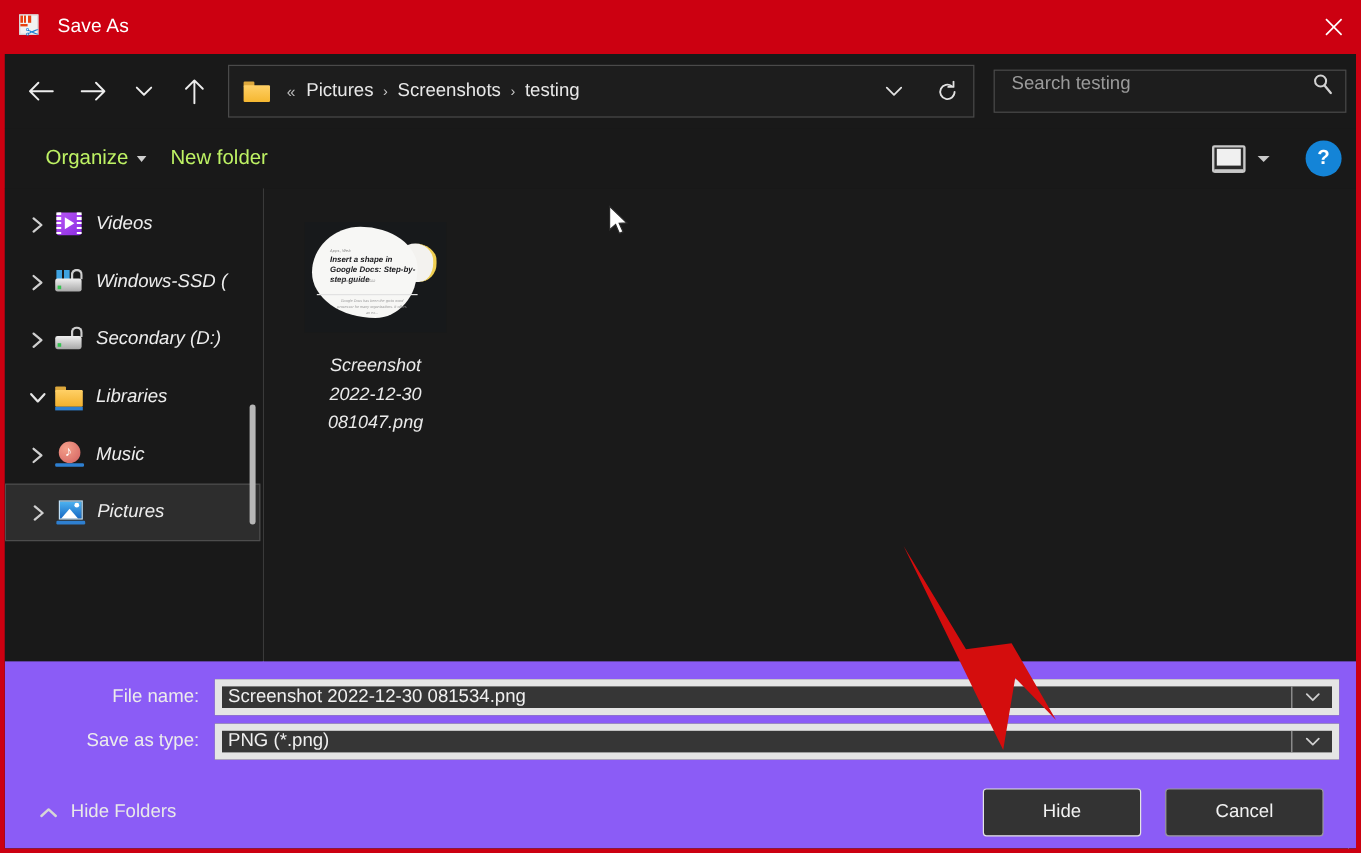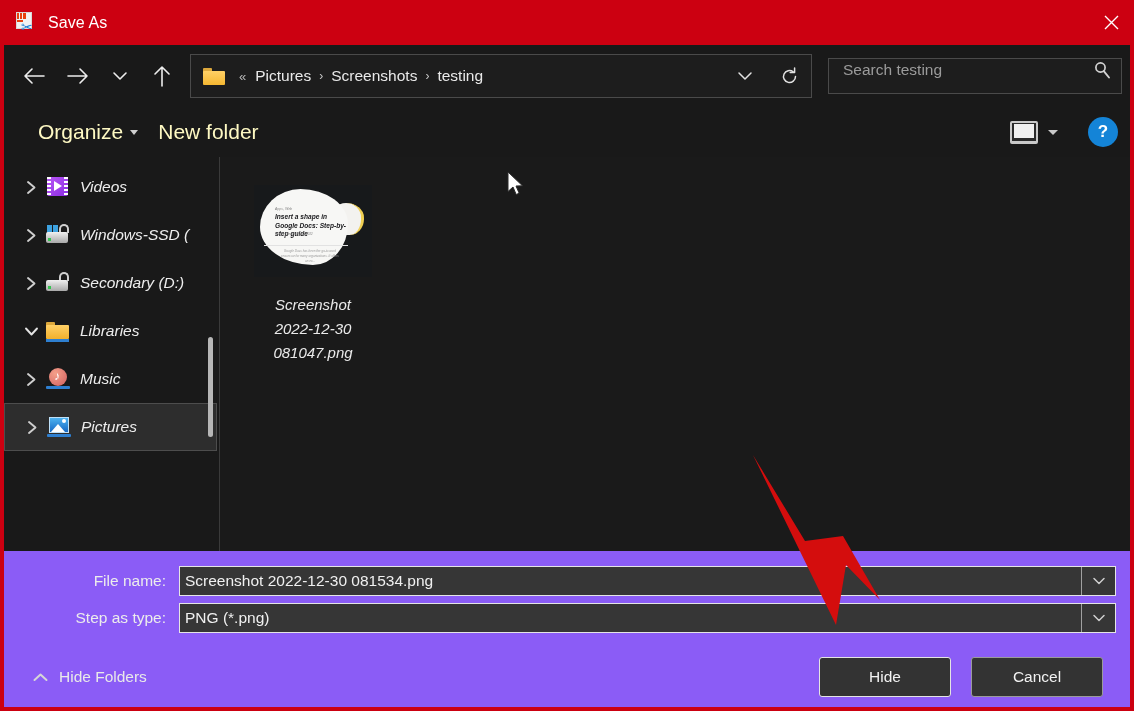--- a/index.html
+++ b/index.html
@@ -133,21 +133,21 @@
   .search-icon { color: #d2d2d2; flex: 0 0 auto; display: flex; }
   
   .toolbar {
     height: 50px; flex: 0 0 50px;
     background: #191919;
     display: flex; align-items: center;
     padding: 0 12px 0 24px;
   }
   .tb-item {
     display: flex; align-items: center; gap: 7px;
-    color: #fef9c3; font-size: 21px;
+    color: #bef264; font-size: 17px;
     padding: 5px 10px; cursor: pointer;
   }
   .tb-caret {
     width: 0; height: 0; border-left: 4.5px solid transparent;
     border-right: 4.5px solid transparent; border-top: 5px solid #cfcfcf;
   }
   .tb-right { margin-left: auto; display: flex; align-items: center; gap: 4px; }
   .view-icon {
     width: 28px; height: 23px; position: relative; cursor: pointer;
   }
@@ -369,21 +369,21 @@
   }
   .field-row {
     display: flex; align-items: center; height: 32px; margin-bottom: 5px;
     padding-right: 14px;
   }
   .field-label {
     width: 175px; flex: 0 0 175px; text-align: right;
     color: #ececec; font-size: 15.5px; padding-right: 13px;
   }
   .combo {
-    flex: 1 1 auto; height: 30px; border: 1px solid #e5e5e5;
+    flex: 1 1 auto; height: 30px; border: 6px solid #e5e5e5;
     background: #363636; display: flex; align-items: center;
     min-width: 0;
   }
   .combo input {
     flex: 1 1 auto; min-width: 0; height: 100%;
     background: transparent; border: none; outline: none;
     color: #f0f0f0; font-size: 15.5px; padding-left: 5px;
     font-family: "Liberation Sans", sans-serif;
   }
   .combo-arrow {
@@ -661,21 +661,21 @@
         <div class="combo">
           <input type="text" value="Screenshot 2022-12-30 081534.png" style="">
           <span class="combo-arrow">
             <svg width="14" height="10" viewBox="0 0 14 10">
                 <path d="M2 2.5 L7 7.5 L12 2.5" stroke="#cfcfcf" stroke-width="1.5" fill="none" stroke-linecap="round" stroke-linejoin="round"></path>
               </svg>
           </span>
         </div>
       </div>
       <div class="field-row">
-        <span class="field-label">Step as type:</span>
+        <span class="field-label">Save as type:</span>
         <div class="combo">
           <input type="text" value="PNG (*.png)" style="">
           <span class="combo-arrow">
             <svg width="14" height="10" viewBox="0 0 14 10">
                 <path d="M2 2.5 L7 7.5 L12 2.5" stroke="#cfcfcf" stroke-width="1.5" fill="none" stroke-linecap="round" stroke-linejoin="round"></path>
               </svg>
           </span>
         </div>
       </div>
 

